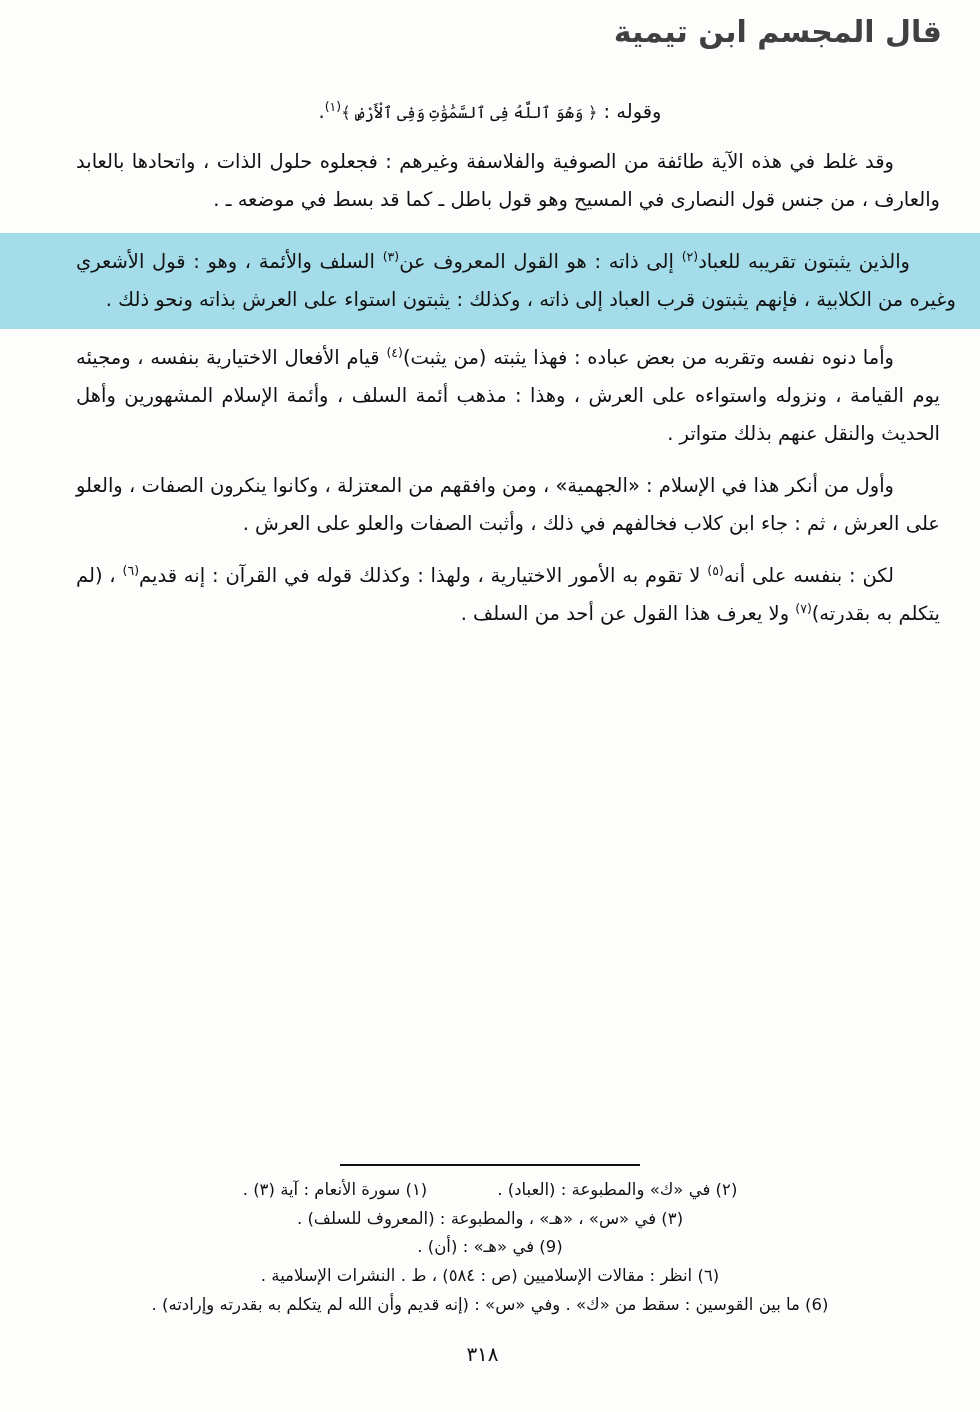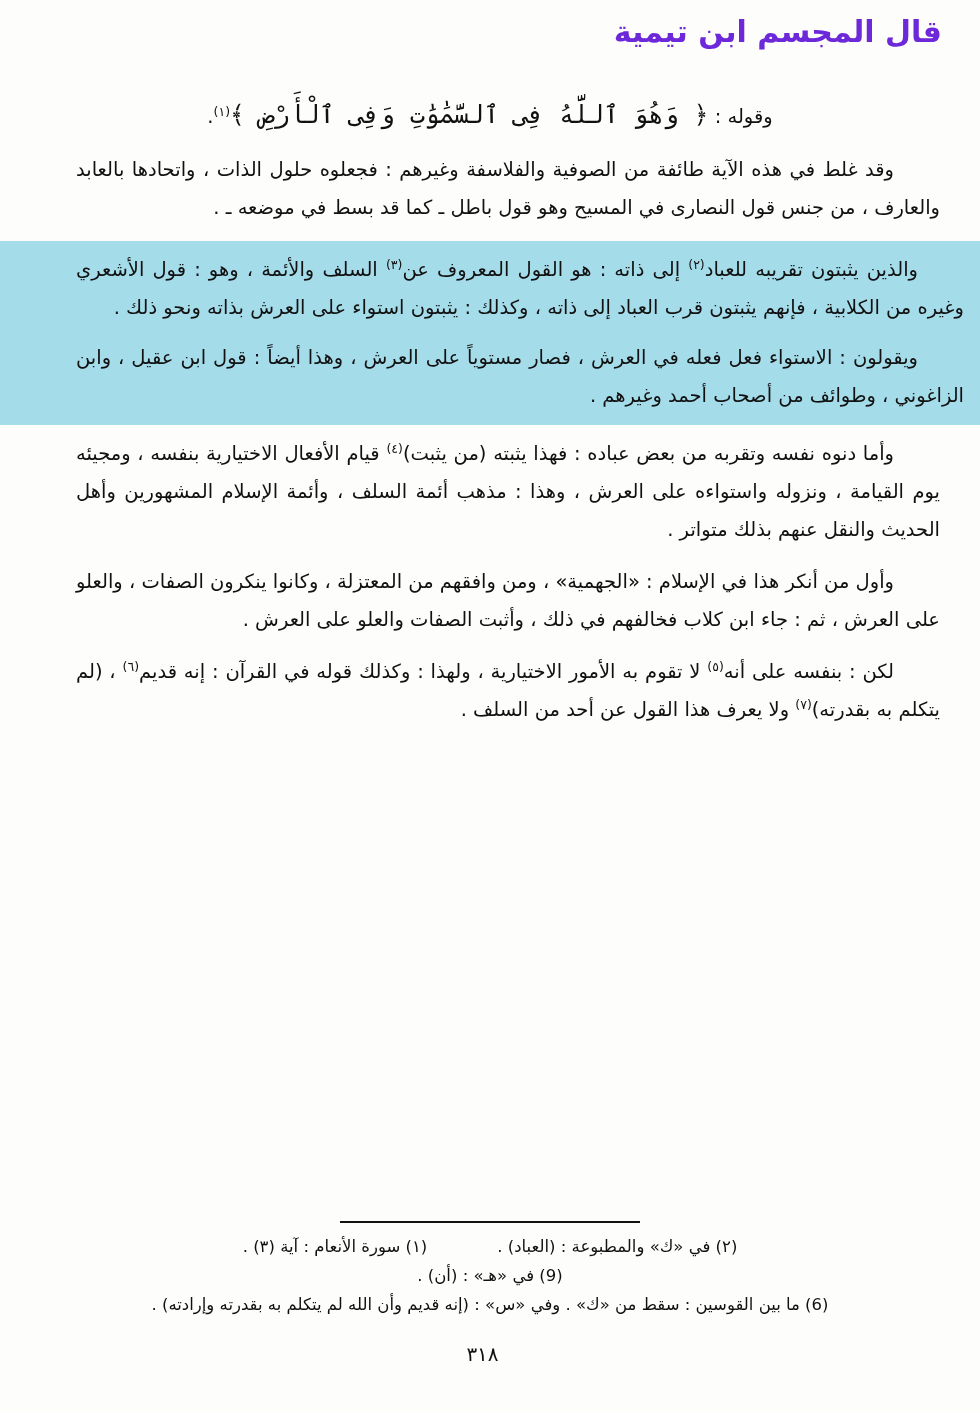--- a/index.html
+++ b/index.html
@@ -55,35 +55,35 @@
     text-indent: 46px;
     margin-left: 36px;
   }
   .ayah-line {
     margin: 0 0 20px 0;
     text-align: center;
     font-size: 19.5px;
     direction: rtl;
   }
   .ayah {
-    font-family: Liberation Mono, monospace;
-    font-size: 25px;
+    font-family: Liberation Sans, sans-serif;
+    font-size: 16px;
     letter-spacing: -1px;
   }
   sup.fn {
     font-size: 12.5px;
     vertical-align: super;
     line-height: 0;
   }
 
   
   .highlight-block {
     background: #a5dcea;
     margin: 0 -40px 10px -40px;
-    padding: 10px 16px 10px 40px;
+    padding: 10px 24px 10px 40px;
   }
   .highlight-block p.para {
     margin-bottom: 12px;
   }
   .highlight-block p.para:last-child {
     margin-bottom: 0;
   }
   .footnotes-wrap {
     position: absolute;
     bottom: 92px;
@@ -118,57 +118,62 @@
     text-align: center;
     font-size: 20px;
     letter-spacing: 1px;
   }
 </style>
 </head>
 <body>
 
 <div class="page">
 
-  <div class="top-heading" style="color: #6d28d9;">قال المجسم ابن تيمية</div>
+  <div class="top-heading" style="color: #404040;">قال المجسم ابن تيمية</div>
 
   <div class="body-area">
 
     <div class="ayah-line">
       <span>وقوله :</span>
       <span class="ayah">﴿ وَهُوَ ٱللَّهُ فِى ٱلسَّمَٰوَٰتِ وَفِى ٱلْأَرْضِ ﴾</span><sup class="fn">(١)</sup><span>.</span>
     </div>
 
     <p class="para indent">وقد غلط في هذه الآية طائفة من الصوفية والفلاسفة وغيرهم : فجعلوه حلول الذات ، واتحادها بالعابد والعارف ، من جنس قول النصارى في المسيح وهو قول باطل ـ كما قد بسط في موضعه ـ .</p>
 
     <div class="highlight-block" style="background: rgb(165, 220, 234);">
       <p class="para indent"><span>والذين يثبتون تقريبه للعباد</span><sup class="fn">(٢)</sup><span> إلى ذاته : هو القول المعروف عن</span><sup class="fn">(٣)</sup><span> السلف والأئمة ، وهو : قول الأشعري وغيره من الكلابية ، فإنهم يثبتون قرب العباد إلى ذاته ، وكذلك : يثبتون استواء على العرش بذاته ونحو ذلك .</span></p>
-      <p class="para indent">ويقولون : الاستواء فعل فعله في العرش ، فصار مستوياً على العرش ، وهذا أيضاً : قول ابن عقيل ، وابن الزاغوني ، وطوائف من أصحاب أحمد وغيرهم .</p>
     </div>
 
     <p class="para indent"><span>وأما دنوه نفسه وتقربه من بعض عباده : فهذا يثبته (من يثبت)</span><sup class="fn">(٤)</sup><span> قيام الأفعال الاختيارية بنفسه ، ومجيئه يوم القيامة ، ونزوله واستواءه على العرش ، وهذا : مذهب أئمة السلف ، وأئمة الإسلام المشهورين وأهل الحديث والنقل عنهم بذلك متواتر .</span></p>
 
     <p class="para indent">وأول من أنكر هذا في الإسلام : «الجهمية» ، ومن وافقهم من المعتزلة ، وكانوا ينكرون الصفات ، والعلو على العرش ، ثم : جاء ابن كلاب فخالفهم في ذلك ، وأثبت الصفات والعلو على العرش .</p>
 
     <p class="para indent"><span>لكن : بنفسه على أنه</span><sup class="fn">(٥)</sup><span> لا تقوم به الأمور الاختيارية ، ولهذا : وكذلك قوله في القرآن : إنه قديم</span><sup class="fn">(٦)</sup><span> ، (لم يتكلم به بقدرته)</span><sup class="fn">(٧)</sup><span> ولا يعرف هذا القول عن أحد من السلف .</span></p>
 
   </div>
 
   <div class="footnotes-wrap">
     <div class="fn-rule"></div>
 
     <div class="fn-line two">
       <span>(٢)   في «ك» والمطبوعة : (العباد) .</span>
       <span>(١)   سورة الأنعام : آية (٣) .</span>
     </div>
 
+    <div class="fn-line">
+      <span>(٣)   في «س» ، «هـ» ، والمطبوعة : (المعروف للسلف) .</span>
+    </div>
 
     <div class="fn-line two">
       <span>(9)   في «هـ» : (أن) .</span>
     </div>
 
+    <div class="fn-line">
+      <span>(٦)   انظر : مقالات الإسلاميين (ص : ٥٨٤) ، ط . النشرات الإسلامية .</span>
+    </div>
 
     <div class="fn-line">
       <span>(6)   ما بين القوسين : سقط من «ك» . وفي «س» : (إنه قديم وأن الله لم يتكلم به بقدرته وإرادته) .</span>
     </div>
   </div>
 
   <div class="page-number">٣١٨</div>
 
 </div>
 

